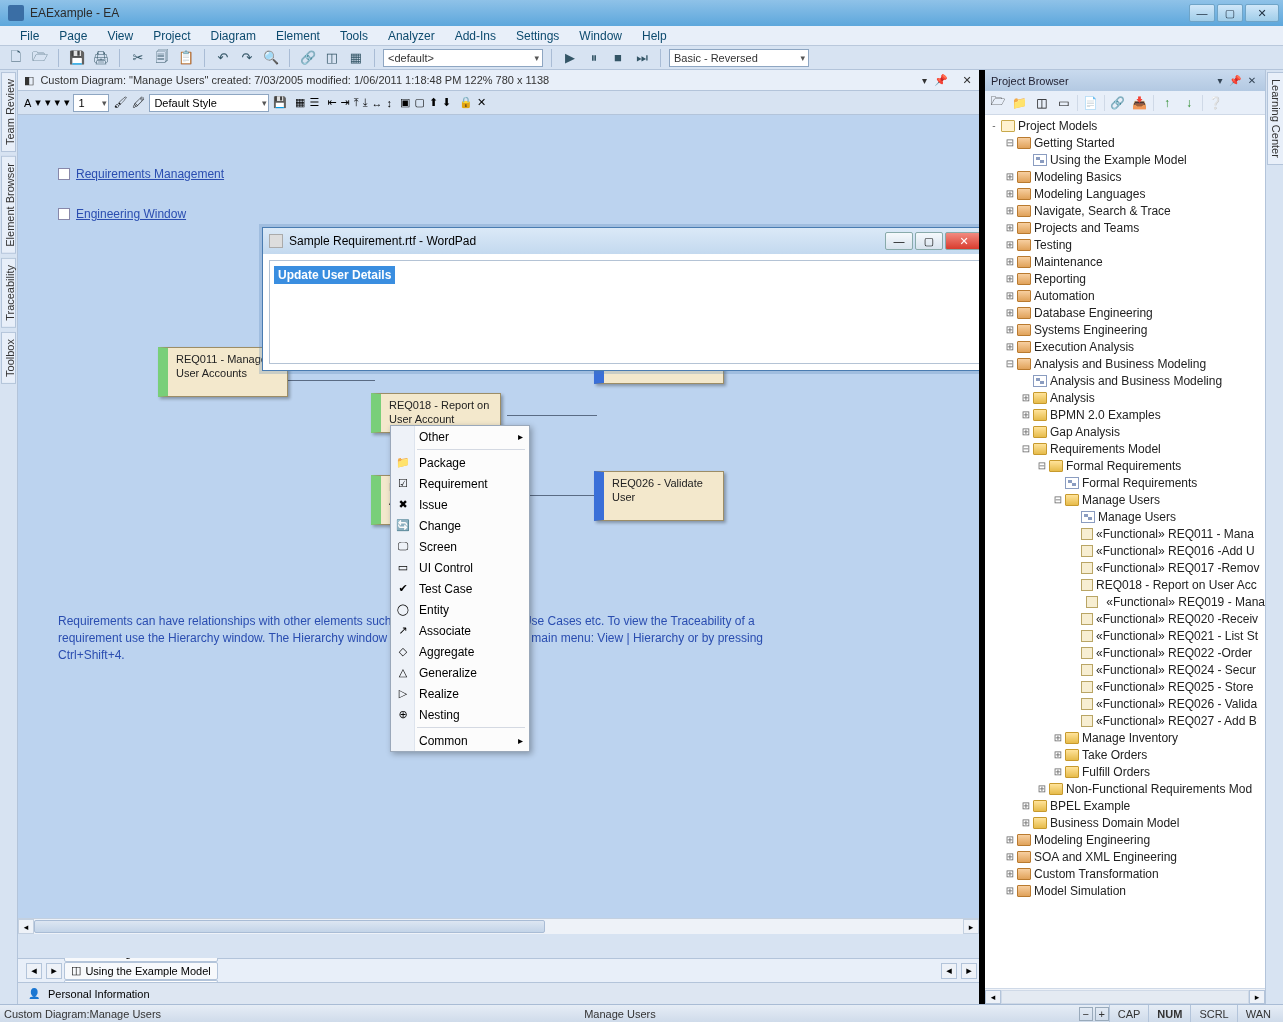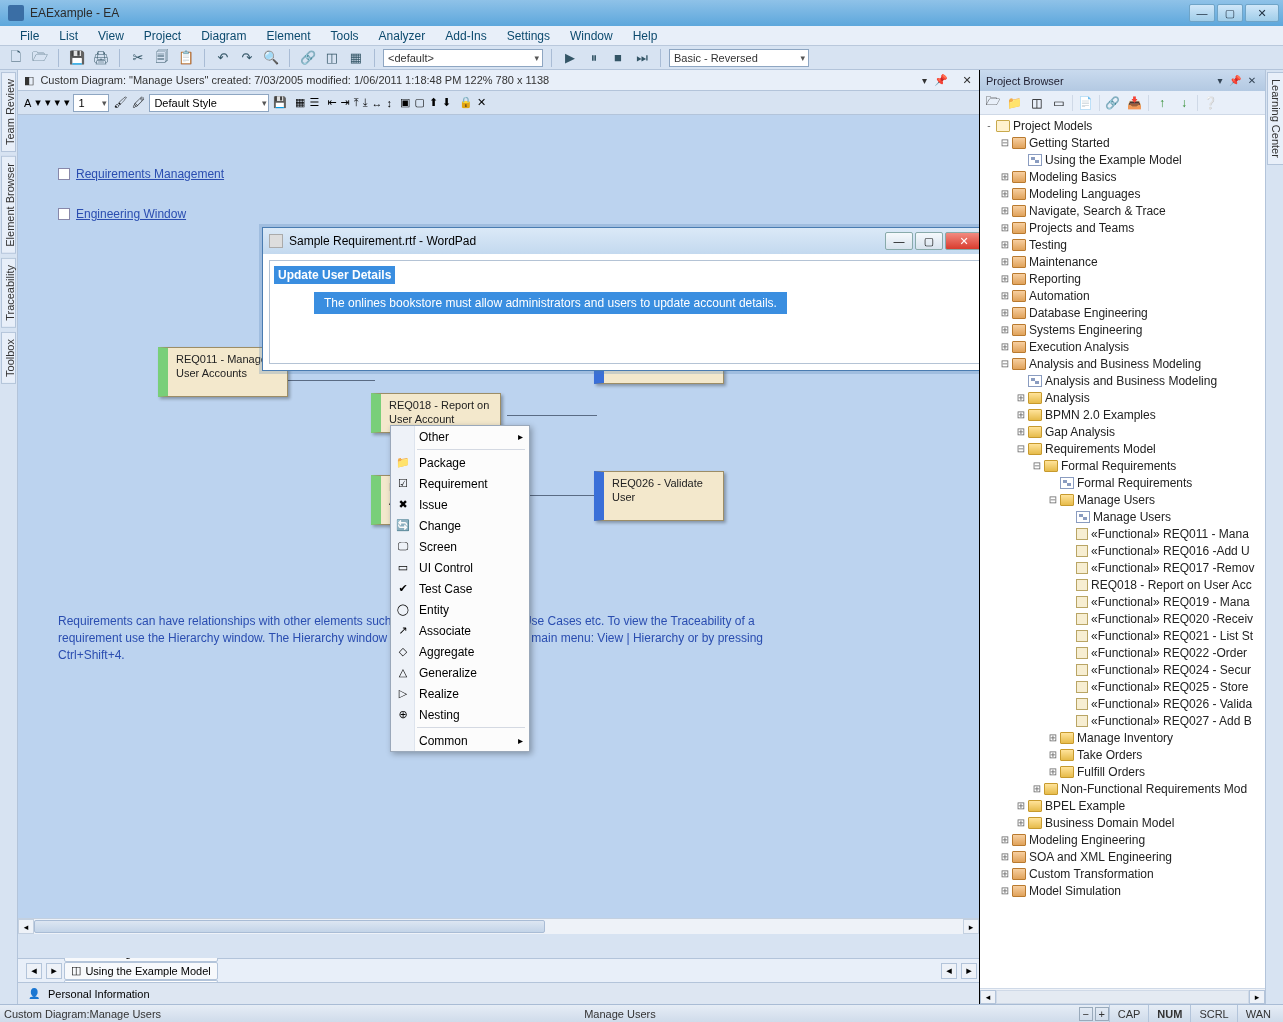--- a/index.html
+++ b/index.html
@@ -73,21 +73,21 @@
 .wordpad .hi2 { display:block; background:#3a8ee0; color:#fff; padding:4px 10px; font-size:12px; margin-top:8px; margin-left:40px; width:fit-content; }
 
 
 .diag-tabs { height:24px; background:#e8eff9; border-top:1px solid #b3c4da; display:flex; align-items:center; padding-left:6px; font-size:11px; }
 .diag-tabs .tab { padding:3px 10px; display:flex; align-items:center; gap:4px; border:1px solid transparent; }
 .diag-tabs .tab.active { background:#fff; border:1px solid #b3c4da; border-bottom:1px solid #fff; font-weight:bold; }
 .diag-tabs .pill { height:18px; background:#f7f9fc; border:1px solid #b3c4da; border-radius:2px; padding:0 6px; display:flex; align-items:center; gap:4px; margin-right:4px; }
 .diag-tabs .sb-left,.diag-tabs .sb-right { width:16px; height:16px; display:flex; align-items:center; justify-content:center; border:1px solid #b3c4da; background:#eef2f8; margin:0 2px; }
 
 
-.rightpanel { width:286px; background:#eef2f8; border-left:1px solid #000000; display:flex; flex-direction:column; }
+.rightpanel { width:286px; background:#eef2f8; border-left:6px solid #000000; display:flex; flex-direction:column; }
 .pb-title { height:21px; background:linear-gradient(#c9daee,#b3c9e2); display:flex; align-items:center; padding:0 6px; font-size:11px; color:#223; }
 .pb-title .sp { flex:1; }
 .pb-title .ctl { width:14px; height:14px; margin-left:2px; display:flex; align-items:center; justify-content:center; font-size:10px; color:#345; }
 .pb-tools { height:24px; background:#e8eff9; border-bottom:1px solid #cfd9e7; display:flex; align-items:center; gap:4px; padding:0 4px; }
 .pb-tools .t { width:18px; height:18px; display:flex; align-items:center; justify-content:center; font-size:12px; }
 .pb-tree { flex:1; overflow:auto; background:#fff; font-size:12px; color:#222; padding:2px 0 2px 2px; }
 .tn { white-space:nowrap; height:17px; display:flex; align-items:center; }
 .tn .tw { display:inline-block; width:14px; text-align:center; font-size:10px; color:#666; }
 .tn .fold { display:inline-block; width:14px; height:12px; background:linear-gradient(#ffe39a,#e6bb4a); border:1px solid #c79a2d; border-radius:1px; margin-right:3px; }
 .tn .pkg { display:inline-block; width:14px; height:12px; background:#fff2cf; border:1px solid #c8a94c; border-radius:1px; margin-right:3px; }
@@ -125,21 +125,21 @@
   <span class="app-ico"></span>
   <span>EAExample - EA</span>
   <span class="spacer"></span>
   <span class="winbtn">—</span>
   <span class="winbtn">▢</span>
   <span class="winbtn close">✕</span>
 </div>
 
 <div class="menubar" id="menubar">
     <span>File</span>
-    <span>List</span>
+    <span>Page</span>
     <span>View</span>
     <span>Project</span>
     <span>Diagram</span>
     <span>Element</span>
     <span>Tools</span>
     <span>Analyzer</span>
     <span>Add-Ins</span>
     <span>Settings</span>
     <span>Window</span>
     <span>Help</span>
@@ -347,21 +347,20 @@
           <span class="wp-ico"></span>
           <span>Sample Requirement.rtf - WordPad</span>
           <div class="wp-btns">
             <div class="wp-btn min">—</div>
             <div class="wp-btn max">▢</div>
             <div class="wp-btn close">✕</div>
           </div>
         </div>
         <div class="wp-body">
           <span class="hi1">Update User Details</span>
-          <span class="hi2">The onlines bookstore must allow administrators and users to update account details.</span>
         </div>
       </div>
 
     </div>
 
     <div class="diag-tabs">
       <span class="sb-left">◂</span>
       <span class="sb-right">▸</span>
       <span id="dtabs">
           <span class="pill tab">
@@ -543,21 +542,21 @@
         <div class="tn" style="padding-left: 80px;">
           <span class="tw"></span>
           <span class="req"></span>
           <span>«Functional» REQ017 -Remov</span>
         </div>
         <div class="tn" style="padding-left: 80px;">
           <span class="tw"></span>
           <span class="req"></span>
           <span>REQ018 - Report on User Acc</span>
         </div>
-        <div class="tn" style="padding-left: 80px;">
+        <div class="tn" style="padding-left: 80px; justify-content: space-between;">
           <span class="tw"></span>
           <span class="req"></span>
           <span>«Functional» REQ019 - Mana</span>
         </div>
         <div class="tn" style="padding-left: 80px;">
           <span class="tw"></span>
           <span class="req"></span>
           <span>«Functional» REQ020 -Receiv</span>
         </div>
         <div class="tn" style="padding-left: 80px;">

